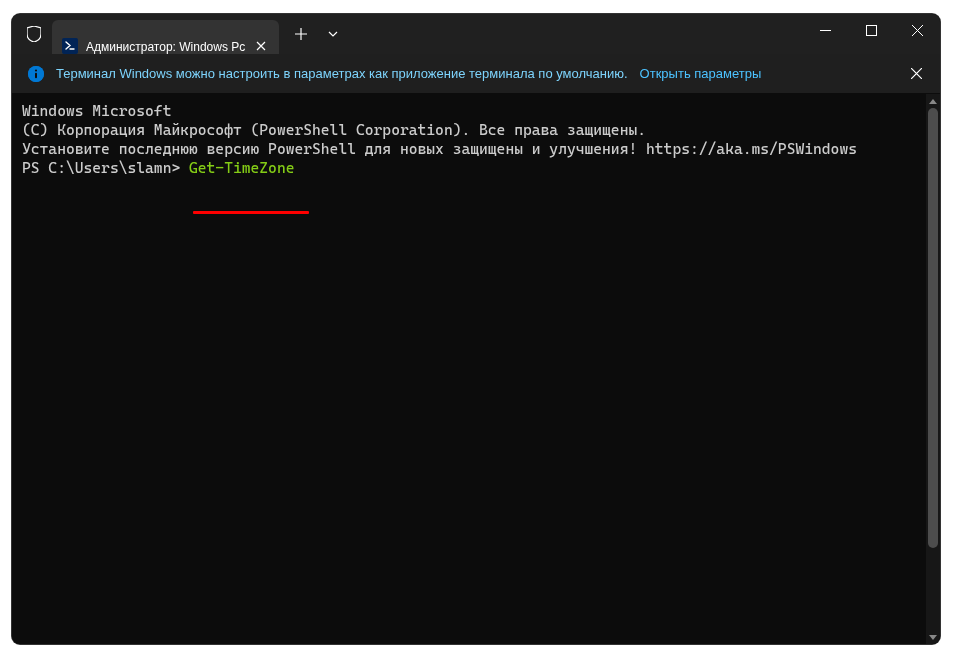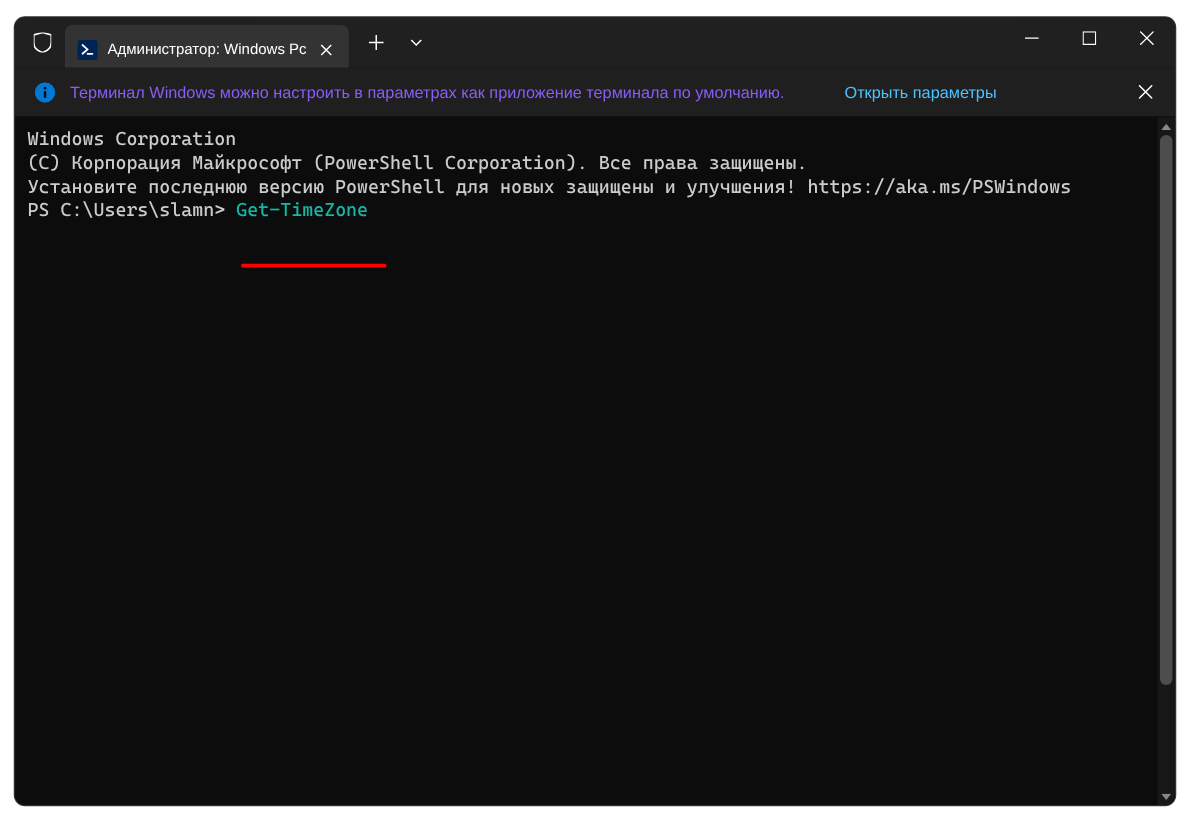--- a/index.html
+++ b/index.html
@@ -38,26 +38,26 @@
   .shield-icon {
     width: 16px;
     height: 18px;
     margin: 0 10px 0 14px;
     display: flex;
     align-items: center;
     justify-content: center;
   }
   .tab {
     display: flex;
-    align-items: flex-start;
+    align-items: flex-end;
     background: #333333;
     border-radius: 6px 6px 0 0;
     height: 34px;
     margin-top: 6px;
-    padding: 12px 10px;
+    padding: 0 10px;
     gap: 8px;
     min-width: 220px;
   }
   .tab-icon {
     width: 16px;
     height: 16px;
     background: #012456;
     border-radius: 2px;
     display: flex;
     align-items: center;
@@ -134,29 +134,28 @@
     background: #0078d4;
     color: #000;
     display: flex;
     align-items: center;
     justify-content: center;
     font-size: 11px;
     font-weight: bold;
     flex-shrink: 0;
   }
   .info-text {
-    color: #8b5cf6;
+    color: #7dd3fc;
     font-size: 13px;
     flex: 0 0 auto;
   }
   .info-link {
     color: #4cc2ff;
     font-size: 13px;
     cursor: pointer;
-    margin-left: 36px;
   }
   .info-close {
     margin-left: auto;
     width: 16px;
     height: 16px;
     display: flex;
     align-items: center;
     justify-content: center;
     color: #ffffff;
     cursor: pointer;
@@ -166,21 +165,21 @@
     background: #0c0c0c;
     padding: 8px 10px;
     font-family: 'Cascadia Mono', 'Consolas', monospace;
     font-size: 15px;
     line-height: 1.27;
     color: #cccccc;
     overflow-y: auto;
     position: relative;
   }
   .terminal-line { white-space: pre; }
-  .cmd-yellow { color: #14b8a6; }
+  .cmd-yellow { color: #84cc16; }
   .underline-annotation {
     position: absolute;
     height: 3px;
     background: #ff0000;
     border-radius: 1px;
   }
   .scrollbar {
     position: absolute;
     right: 0;
     top: 80px;
@@ -276,21 +275,21 @@
     <span class="info-text">Терминал Windows можно настроить в параметрах как приложение терминала по умолчанию.</span>
     <span class="info-link">Открыть параметры</span>
     <span class="info-close">
       <svg width="11" height="11" viewBox="0 0 11 11">
           <path d="M0 0 L11 11 M11 0 L0 11" stroke="#ffffff" stroke-width="1.2"></path>
         </svg>
     </span>
   </div>
 
   <div class="terminal">
-    <div class="terminal-line">Windows Corporation</div>
+    <div class="terminal-line">Windows Microsoft</div>
     <div class="terminal-line">(C) Корпорация Майкрософт (PowerShell Corporation). Все права защищены.</div>
     <div class="terminal-line"></div>
     <div class="terminal-line">Установите последнюю версию PowerShell для новых защищены и улучшения! https://aka.ms/PSWindows</div>
     <div class="terminal-line"></div>
     <div class="terminal-line"><span>PS C:\Users\slamn&gt; </span><span class="cmd-yellow">Get-TimeZone</span></div>
     <div class="underline-annotation" style="left:181px; top:117px; width:116px;"></div>
   </div>
 
   <div class="scrollbar">
     <div class="scrollbar-arrow up">

